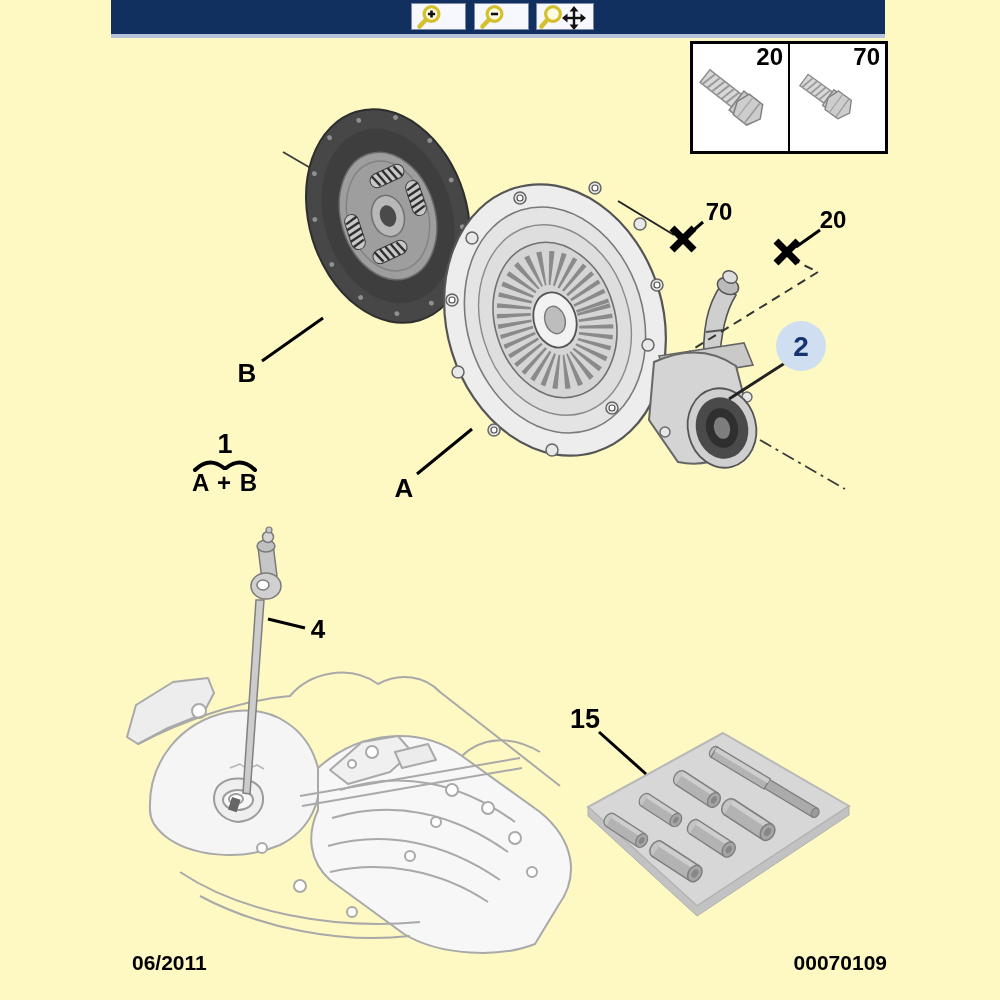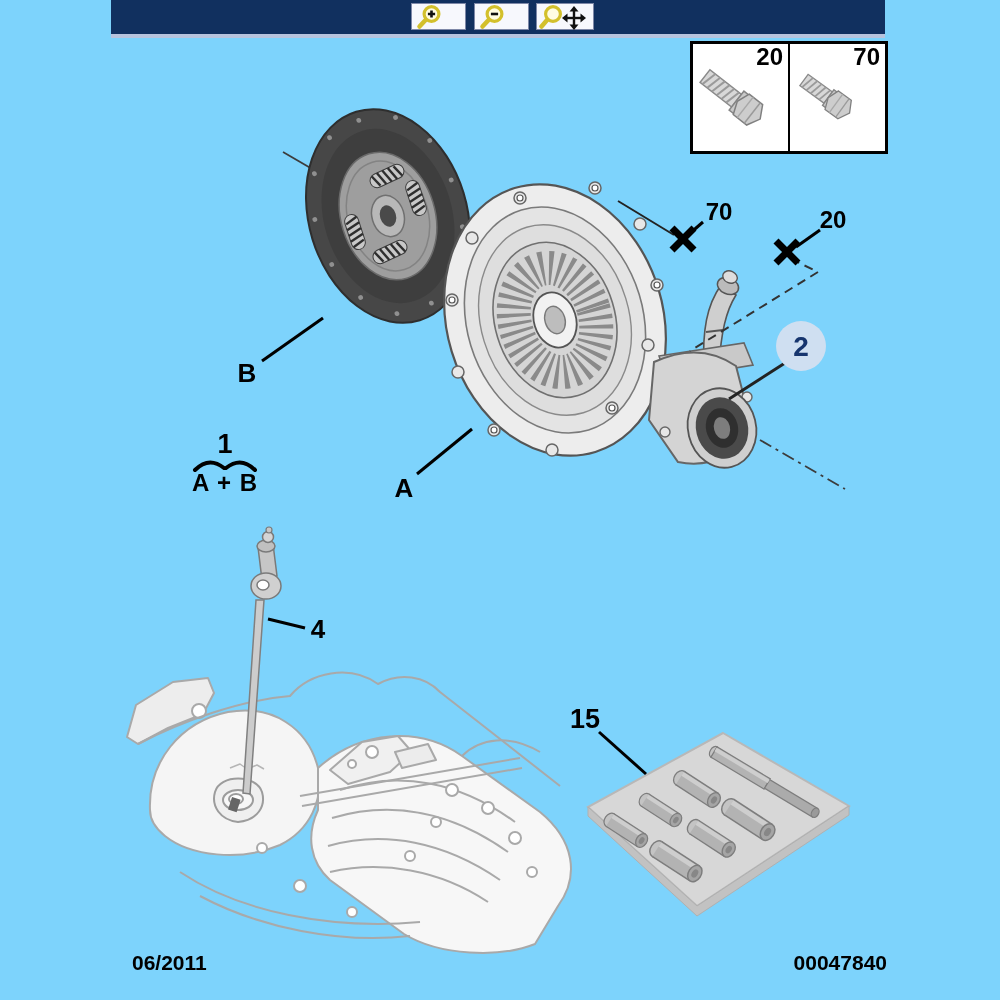--- a/index.html
+++ b/index.html
@@ -1,16 +1,16 @@
 <!DOCTYPE html>
 <html><head>
 <meta charset="utf-8">
 <style>
   html,body{margin:0;padding:0;background:#fff;}
-  .stage{position:relative;width:1000px;height:1000px;background:#7dd3fc;
+  .stage{position:relative;width:1000px;height:1000px;background:#fef9c3;
          font-family:"Liberation Sans",sans-serif;overflow:hidden;}
   .topbar{position:absolute;left:111px;top:0;width:774px;height:34px;background:#11305f;}
   .topbar-underline{position:absolute;left:111px;top:34px;width:774px;height:4px;background:#b7c3dd;}
   .tool-btn{position:absolute;top:3px;width:55px;height:27px;background:#f7f8fd;
             border:1px solid #7e88a8;box-sizing:border-box;display:flex;align-items:center;
             justify-content:center;padding:0;cursor:pointer;}
   #btn-zoom-in{left:411px;}
   #btn-zoom-out{left:474px;}
   #btn-zoom-pan{left:536px;width:58px;}
   .inset{position:absolute;left:690px;top:41px;width:198px;height:113px;border:3px solid #000;
@@ -303,14 +303,14 @@
     <text class="co" x="318" y="638" font-size="26" text-anchor="middle">4</text>
     <text class="co" x="585" y="728" font-size="27" text-anchor="middle">15</text>
 
     <g cursor="pointer">
       <circle cx="801" cy="346" r="25" fill="#cfdff1"></circle>
       <text x="801" y="356" font-size="28" font-weight="700" text-anchor="middle" fill="#16356e">2</text>
     </g>
   </svg>
 
   <div class="footer-text footer-date">06/2011</div>
-  <div class="footer-text footer-code">00047840</div>
+  <div class="footer-text footer-code">00070109</div>
 </div>
 
 </body></html>

